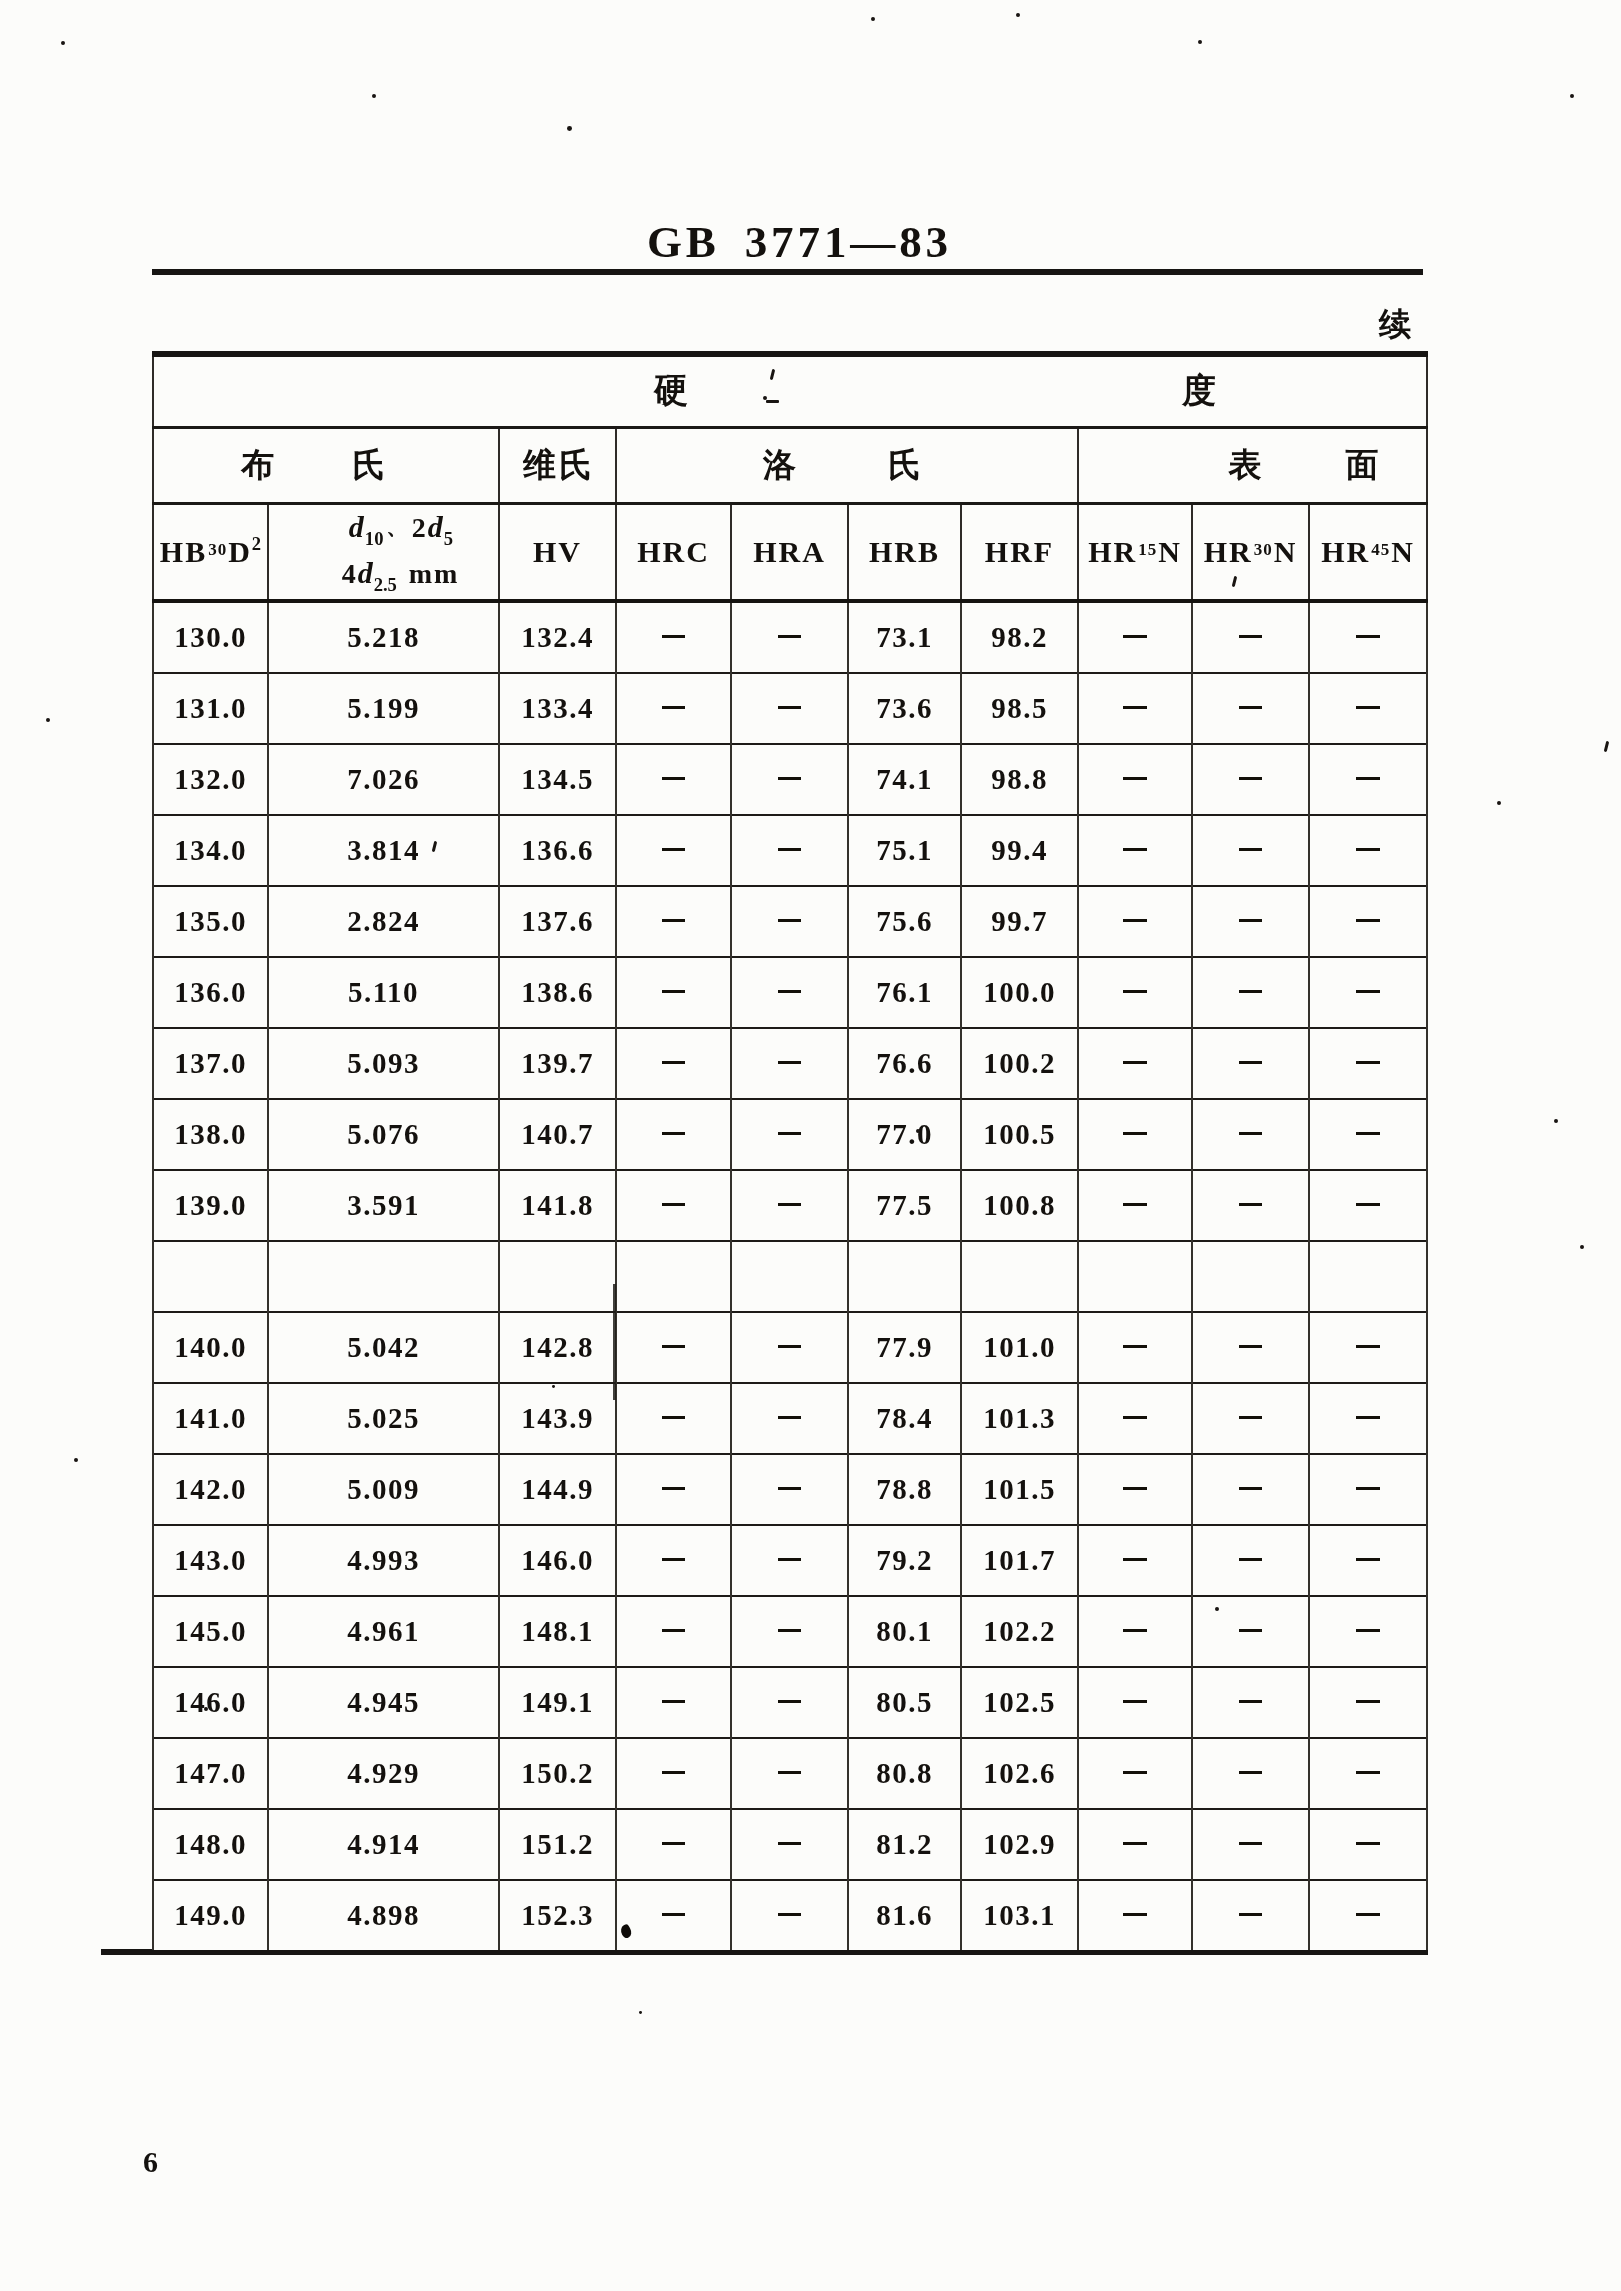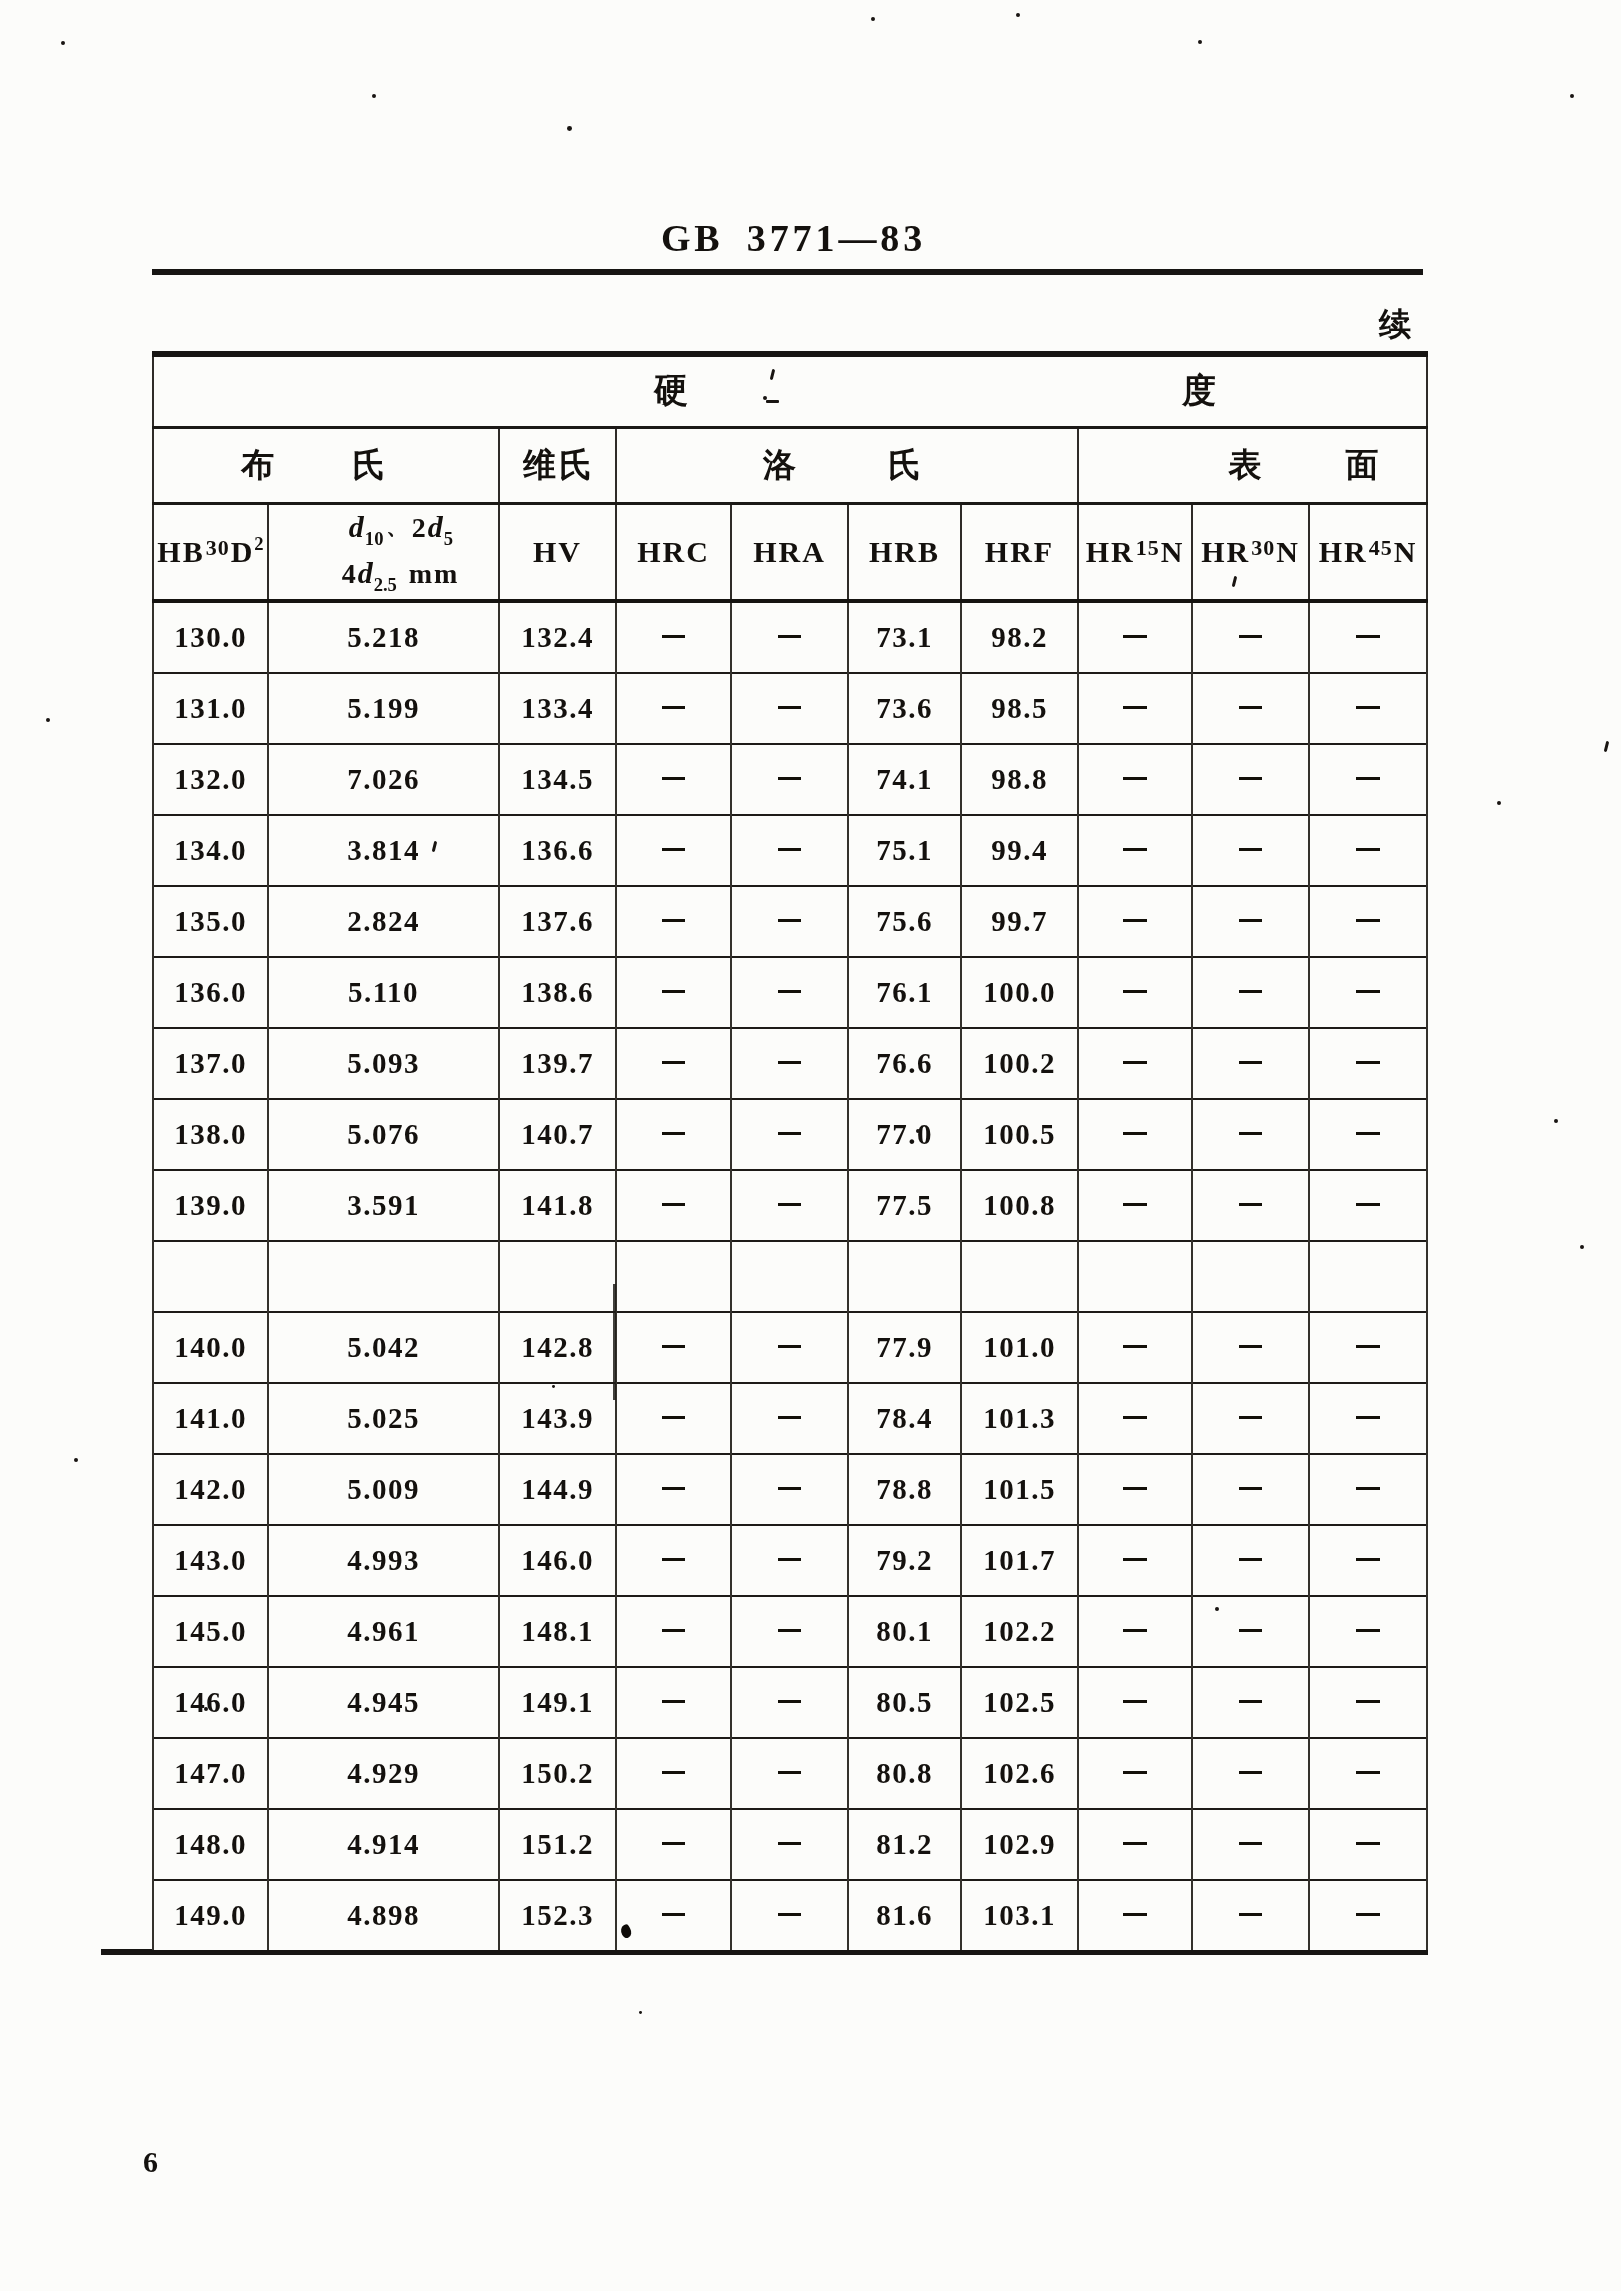--- a/index.html
+++ b/index.html
@@ -8,22 +8,22 @@
     background:#fcfcfa;
     position:relative;
     font-family:"Liberation Serif","DejaVu Serif",serif;
     color:#14110e;
     overflow:hidden;
   }
   .page{position:absolute;inset:0;}
 
   
   .doc-code{
-    position:absolute;left:158px;top:216px;width:1271px;
-    text-align:center;font-size:38px;font-weight:bold;
+    position:absolute;left:164px;top:216px;width:1271px;
+    text-align:center;font-size:45px;font-weight:bold;
     letter-spacing:3.9px;word-spacing:9.8px;
   }
   .rule-top{
     position:absolute;left:152px;top:269px;width:1271px;height:5.9px;
     background:#171513;
   }
   .continued{
     position:absolute;left:1379px;top:303px;
     font-size:32px;font-weight:bold;
     font-family:"Liberation Serif","DejaVu Sans",serif;
@@ -69,21 +69,21 @@
   .pair.g2{gap:92px;left:-4.9px;}
   .pair.g3{gap:84px;left:51px;}
 
   
   .head-row th{
     height:94px;
     border-bottom:4.9px solid #151310;
     border-left:2px solid #2e2b27;border-right:2px solid #2e2b27;
     font-size:30px;font-weight:bold;letter-spacing:2px;
   }
-  .raise{font-size:22px;position:relative;top:-6.9px;letter-spacing:1px;padding:0 1px;}
+  .raise{font-size:17px;position:relative;top:-6.9px;letter-spacing:1px;padding:0 1px;}
   .sup{font-size:18.6px;position:relative;top:-11.8px;letter-spacing:0;}
   .sub{font-size:18.6px;position:relative;top:7.8px;letter-spacing:0;}
   .it{font-style:italic;font-size:30px;letter-spacing:0;padding:0 1px;}
   .dline{line-height:42px;font-size:28px;letter-spacing:1px;white-space:nowrap;margin-left:34px;}
   .comma{font-size:21.6px;position:relative;top:-2.9px;padding:0 2.9px;
          font-family:"Liberation Serif","DejaVu Sans",serif;}
   .unit{padding-left:11.8px;letter-spacing:2px;}
 
   
   tbody td{

